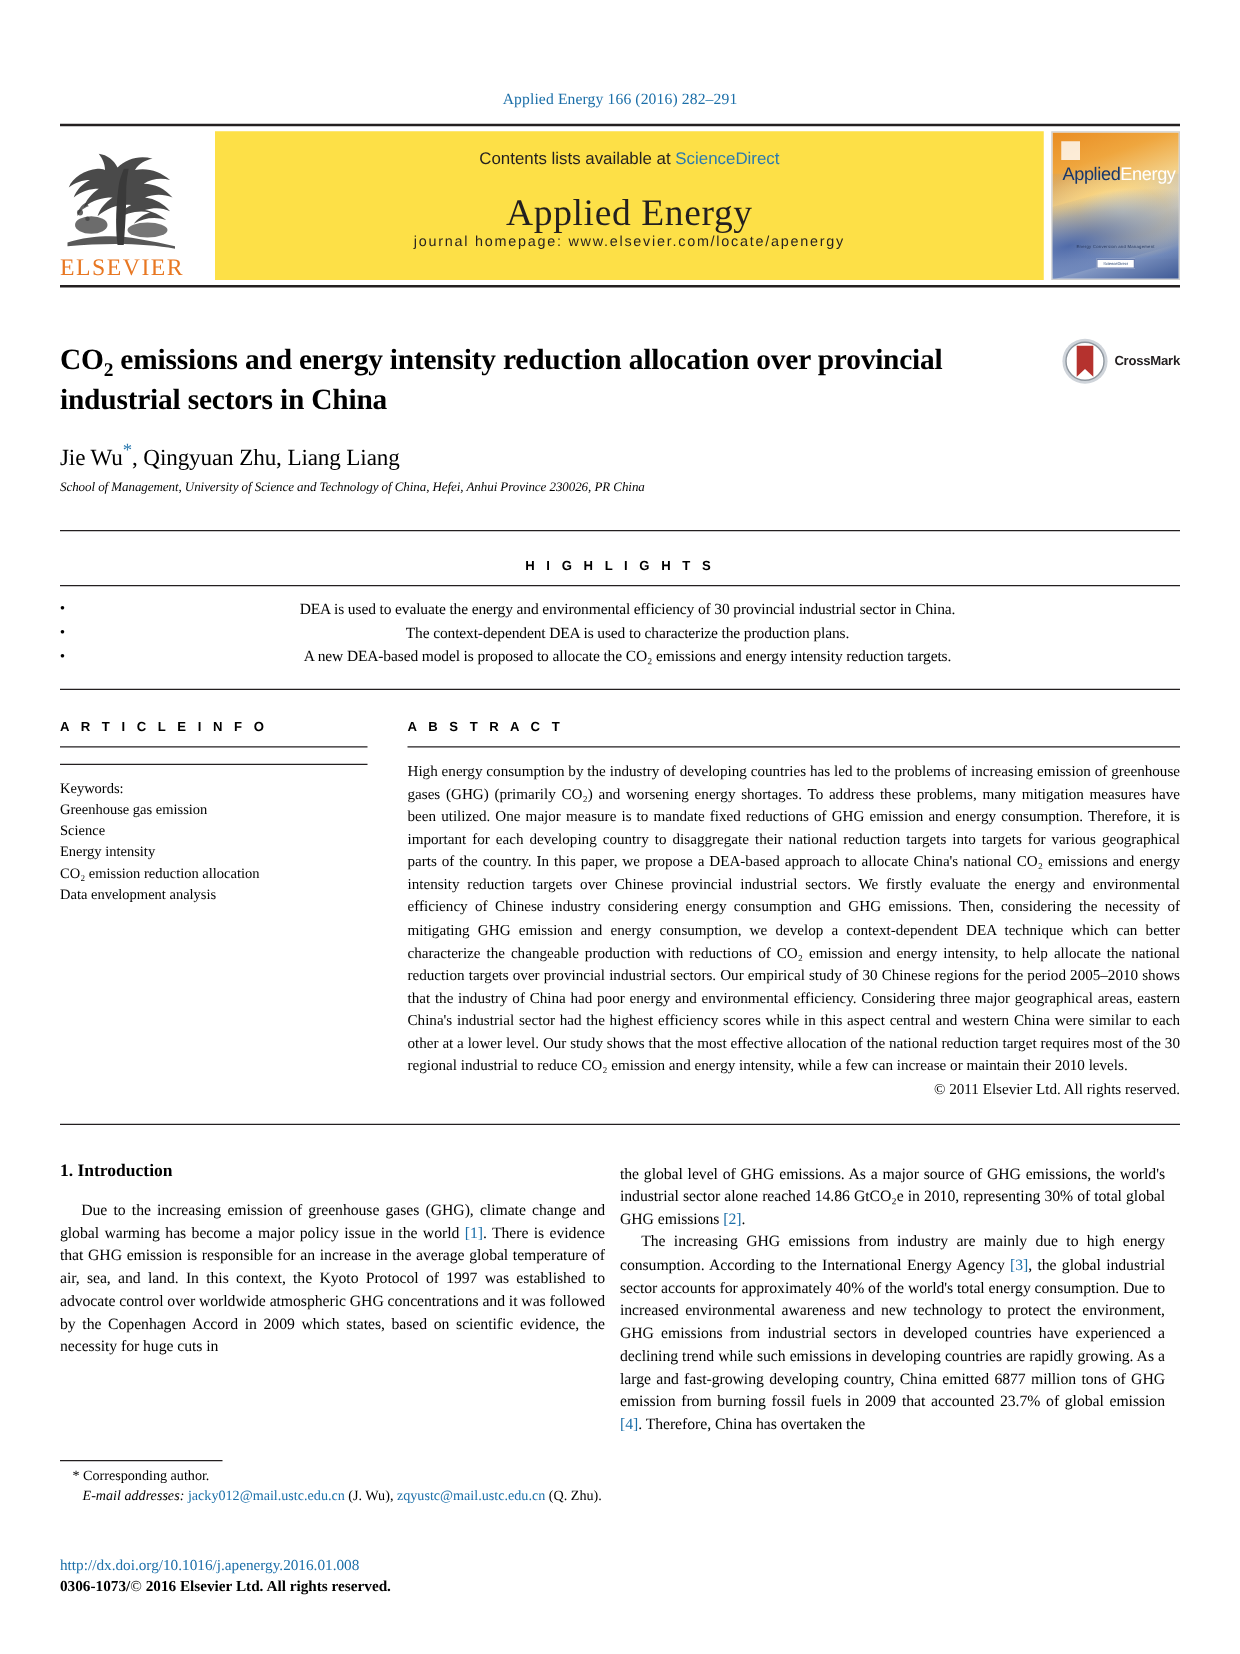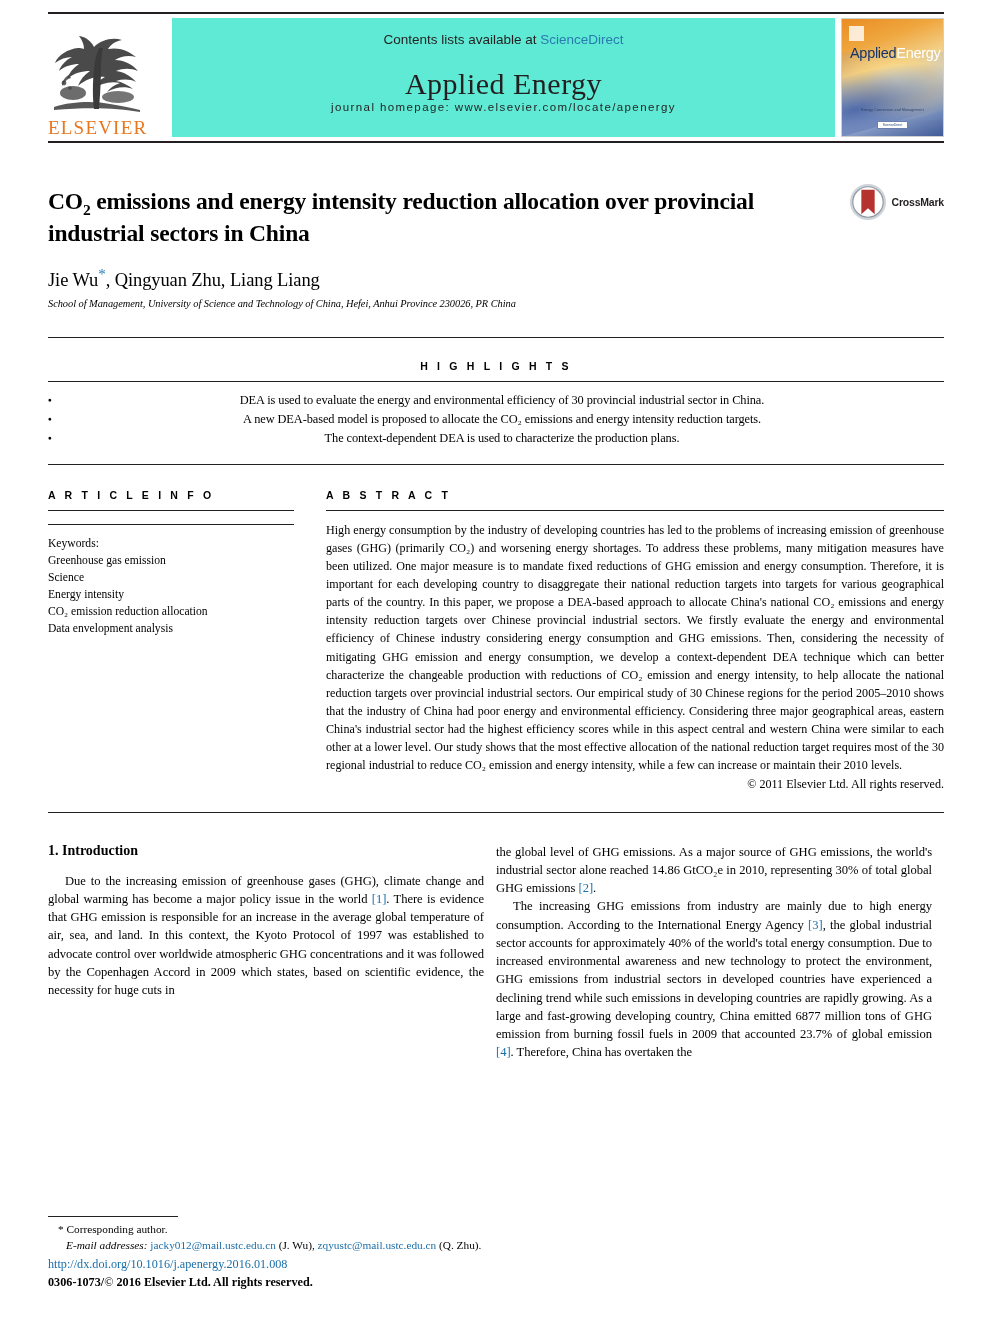--- a/index.html
+++ b/index.html
@@ -47,21 +47,21 @@
   .elsevier-word {
     font-family: "Liberation Serif", serif;
     font-size: 19px;
     letter-spacing: 1.2px;
     color: #e87722;
     line-height: 1;
     margin-top: 1px;
   }
   .mast-center {
     flex: 1 1 auto;
-    background: #5eead4;
+    background: #fde047;
     margin: 4px 4px 4px 2px;
     display: flex; flex-direction: column;
     align-items: center; justify-content: flex-start;
     padding-top: 14px;
   }
   .contents-line { font-size: 13.5px; font-family: "Liberation Sans", sans-serif; color:#231f20; }
   .contents-line .sd { color: #2a7ab0; }
   .journal-title {
     font-family: "Liberation Serif", serif;
     font-size: 30px;
@@ -221,21 +221,21 @@
     text-align: justify;
     text-indent: 17px;
     letter-spacing: -.05px;
   }
   p.bodytext + p.bodytext { margin-top: 0; }
   .ref { color: #1a6ea8; }
 
   
   .footnote {
     position: absolute;
-    left: 48px; top: 1204px;
+    left: 48px; top: 1168px;
     width: 436px;
   }
   .fn-rule { border-top: 1.3px solid #231f20; width: 130px; margin-bottom: 4px; }
   .fn-line { font-size: 11.3px; line-height: 1.42; }
   .fn-line .ital { font-style: italic; }
   .fn-mail { color: #1a6ea8; }
   .fn-star { vertical-align: baseline; }
 
   .doiblock {
     position: absolute;
@@ -244,20 +244,21 @@
   }
   .doi-link { color: #1a6ea8; font-size: 12.2px; display:block; line-height:1.35; }
   .issn { font-size: 12.2px; font-weight: bold; line-height:1.35; }
   .issn .copysym { font-weight: normal; }
 </style>
 </head>
 <body>
 
 <div class="page">
 
+  <div class="runhead">Applied Energy 166 (2016) 282–291</div>
 
   <div class="masthead">
 
     <div class="mast-logo">
       <svg class="tree-svg" width="96" height="86" viewBox="0 0 96 86">
         <rect x="0" y="0" width="96" height="86" fill="#ffffff"></rect>
         <g fill="#3b3b3b">
           <path d="M46 78 C44 62 45 44 47 30 C48 24 50 20 51 17 L55 17 C54 22 53 28 53 36 C53 50 52 66 51 78 Z"></path>
           <path d="M30 17 C20 18 10 24 7 32 C12 28 18 26 24 26 C18 29 13 34 11 40 C17 35 24 33 31 33 C25 37 21 42 19 48 C26 42 34 40 42 40 C36 44 32 49 30 55 C38 48 48 45 57 46 C51 49 47 53 45 58 C53 52 63 50 72 52 C66 54 62 57 59 61 C67 56 77 55 85 58 C80 54 74 51 68 50 C75 48 82 48 88 51 C83 45 76 41 68 40 C75 37 83 37 90 40 C84 33 76 29 67 29 C73 25 81 24 88 26 C80 19 70 16 60 18 C63 13 68 10 74 9 C64 6 53 9 46 16 C43 10 38 6 31 5 C34 9 36 13 36 18 C34 17 32 17 30 17 Z" opacity="0.92"></path>
           <ellipse cx="25" cy="62" rx="13" ry="7" opacity="0.75"></ellipse>
@@ -311,22 +312,22 @@
 
   <div style="margin-top:28px;">
     <div class="rule-thick"></div>
   </div>
 
   <div class="hl-wrap">
     <div class="sec-label">H I G H L I G H T S</div>
     <div class="rule-thin"></div>
     <ul class="hl-list">
       <li>DEA is used to evaluate the energy and environmental efficiency of 30 provincial industrial sector in China.</li>
+      <li>The context-dependent DEA is used to characterize the production plans.</li>
       <li>A new DEA-based model is proposed to allocate the CO₂ emissions and energy intensity reduction targets.</li>
-      <li>The context-dependent DEA is used to characterize the production plans.</li>
     </ul>
   </div>
 
   <div style="margin-top:16px;">
     <div class="rule-thick"></div>
   </div>
 
   <div class="info-wrap">
 
     <div class="col-info">

